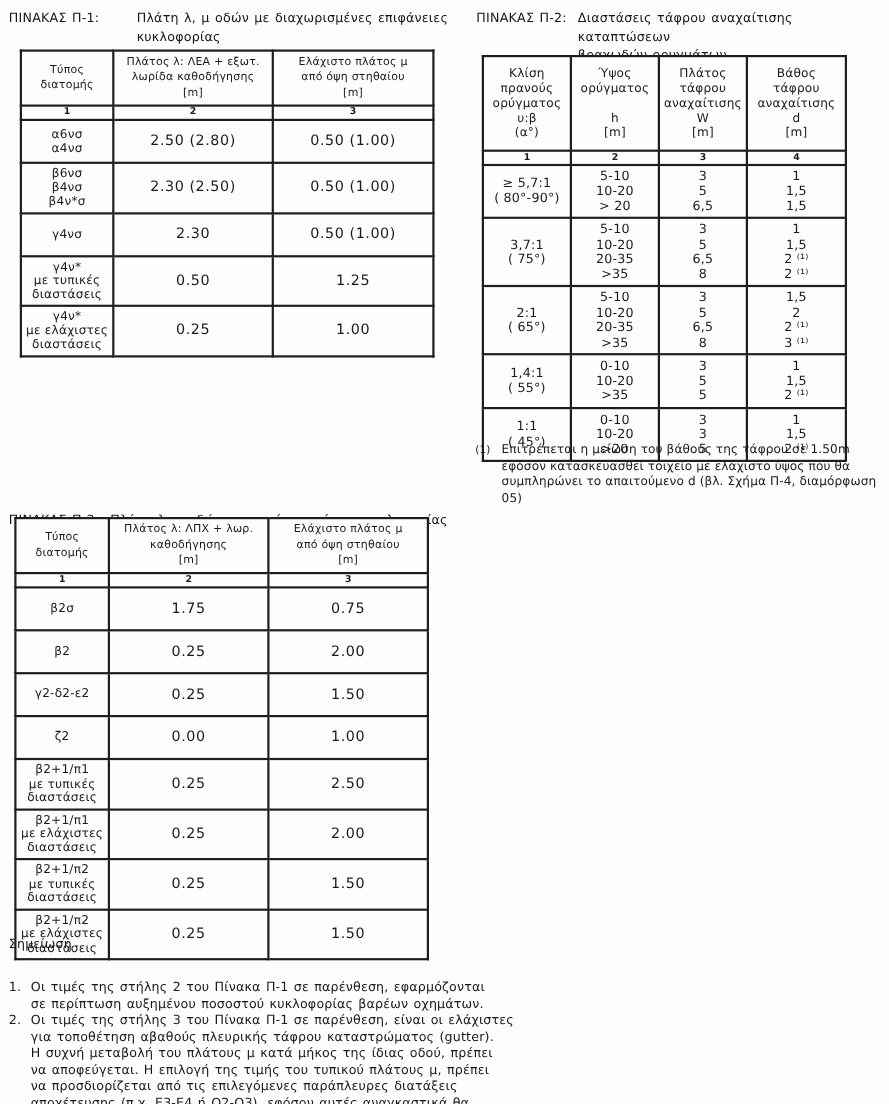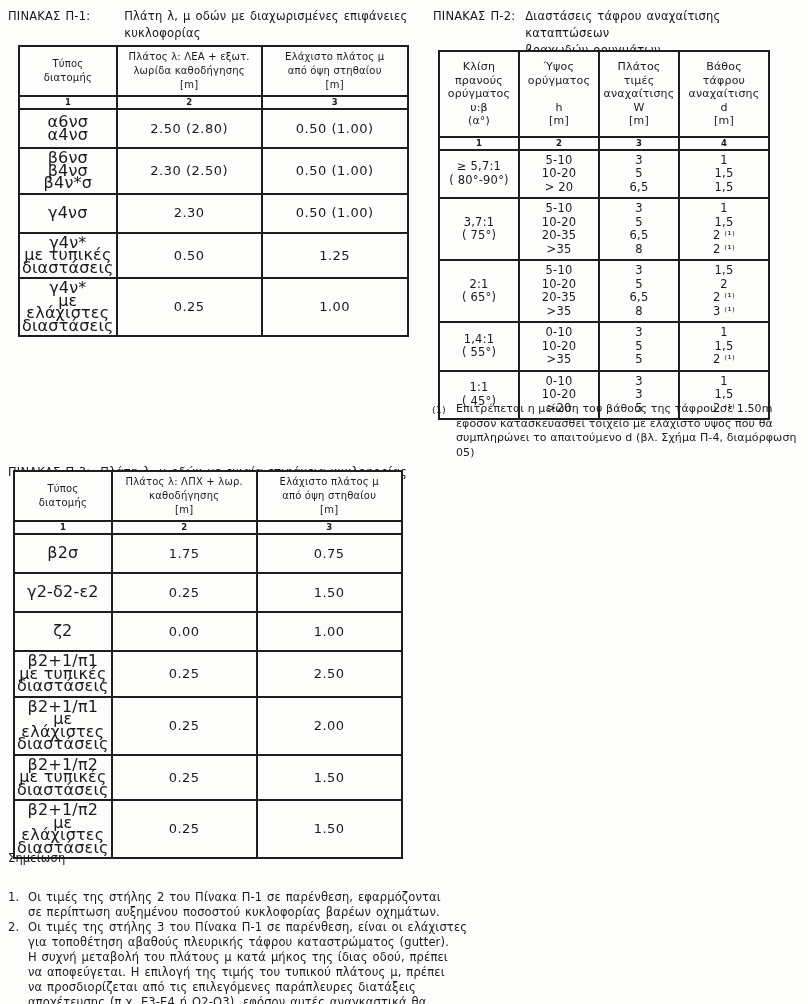--- a/index.html
+++ b/index.html
@@ -54,21 +54,21 @@
     padding: 1px;
     height: 9px;
   }
   table.dtable tbody td {
     font-size: 11.5px;
     line-height: 13.5px;
     letter-spacing: 0.2px;
   }
   
   #t1 tbody td, #t3 tbody td { height: 31px; }
-  #t1 tbody td.col-1, #t3 tbody td.col-1 { line-height: 12.5px; font-size: 16px; }
+  #t1 tbody td.col-1, #t3 tbody td.col-1 { line-height: 12.5px; font-size: 11px; }
   #t1 tbody td.col-2, #t1 tbody td.col-3,
   #t3 tbody td.col-2, #t3 tbody td.col-3 { font-size: 13px; letter-spacing: 0.5px; }
   
   #t2 thead th { font-size: 11px; line-height: 13.5px; padding: 8px 1px; }
   #t2 tbody td { font-size: 11.5px; line-height: 13.5px; }
 
   
   .footnote {
     position: absolute;
     display: flex;
@@ -179,21 +179,21 @@
 πρανούς
 ορύγματος
 υ:β
 (α°)</th>
         <th>Ύψος
 ορύγματος
 
 h
 [m]</th>
         <th>Πλάτος
-τιμές
+τάφρου
 αναχαίτισης
 W
 [m]</th>
         <th>Βάθος
 τάφρου
 αναχαίτισης
 d
 [m]</th>
       </tr>
       <tr class="numrow">
@@ -311,20 +311,25 @@
         <td>1</td>
         <td>2</td>
         <td>3</td>
       </tr>
     </thead>
     <tbody>
         <tr>
           <td class="col-1">β2σ</td>
           <td class="col-2">1.75</td>
           <td class="col-3">0.75</td>
+        </tr>
+        <tr>
+          <td class="col-1">β2</td>
+          <td class="col-2">0.25</td>
+          <td class="col-3">2.00</td>
         </tr>
         <tr>
           <td class="col-1">γ2-δ2-ε2</td>
           <td class="col-2">0.25</td>
           <td class="col-3">1.50</td>
         </tr>
         <tr>
           <td class="col-1">ζ2</td>
           <td class="col-2">0.00</td>
           <td class="col-3">1.00</td>

